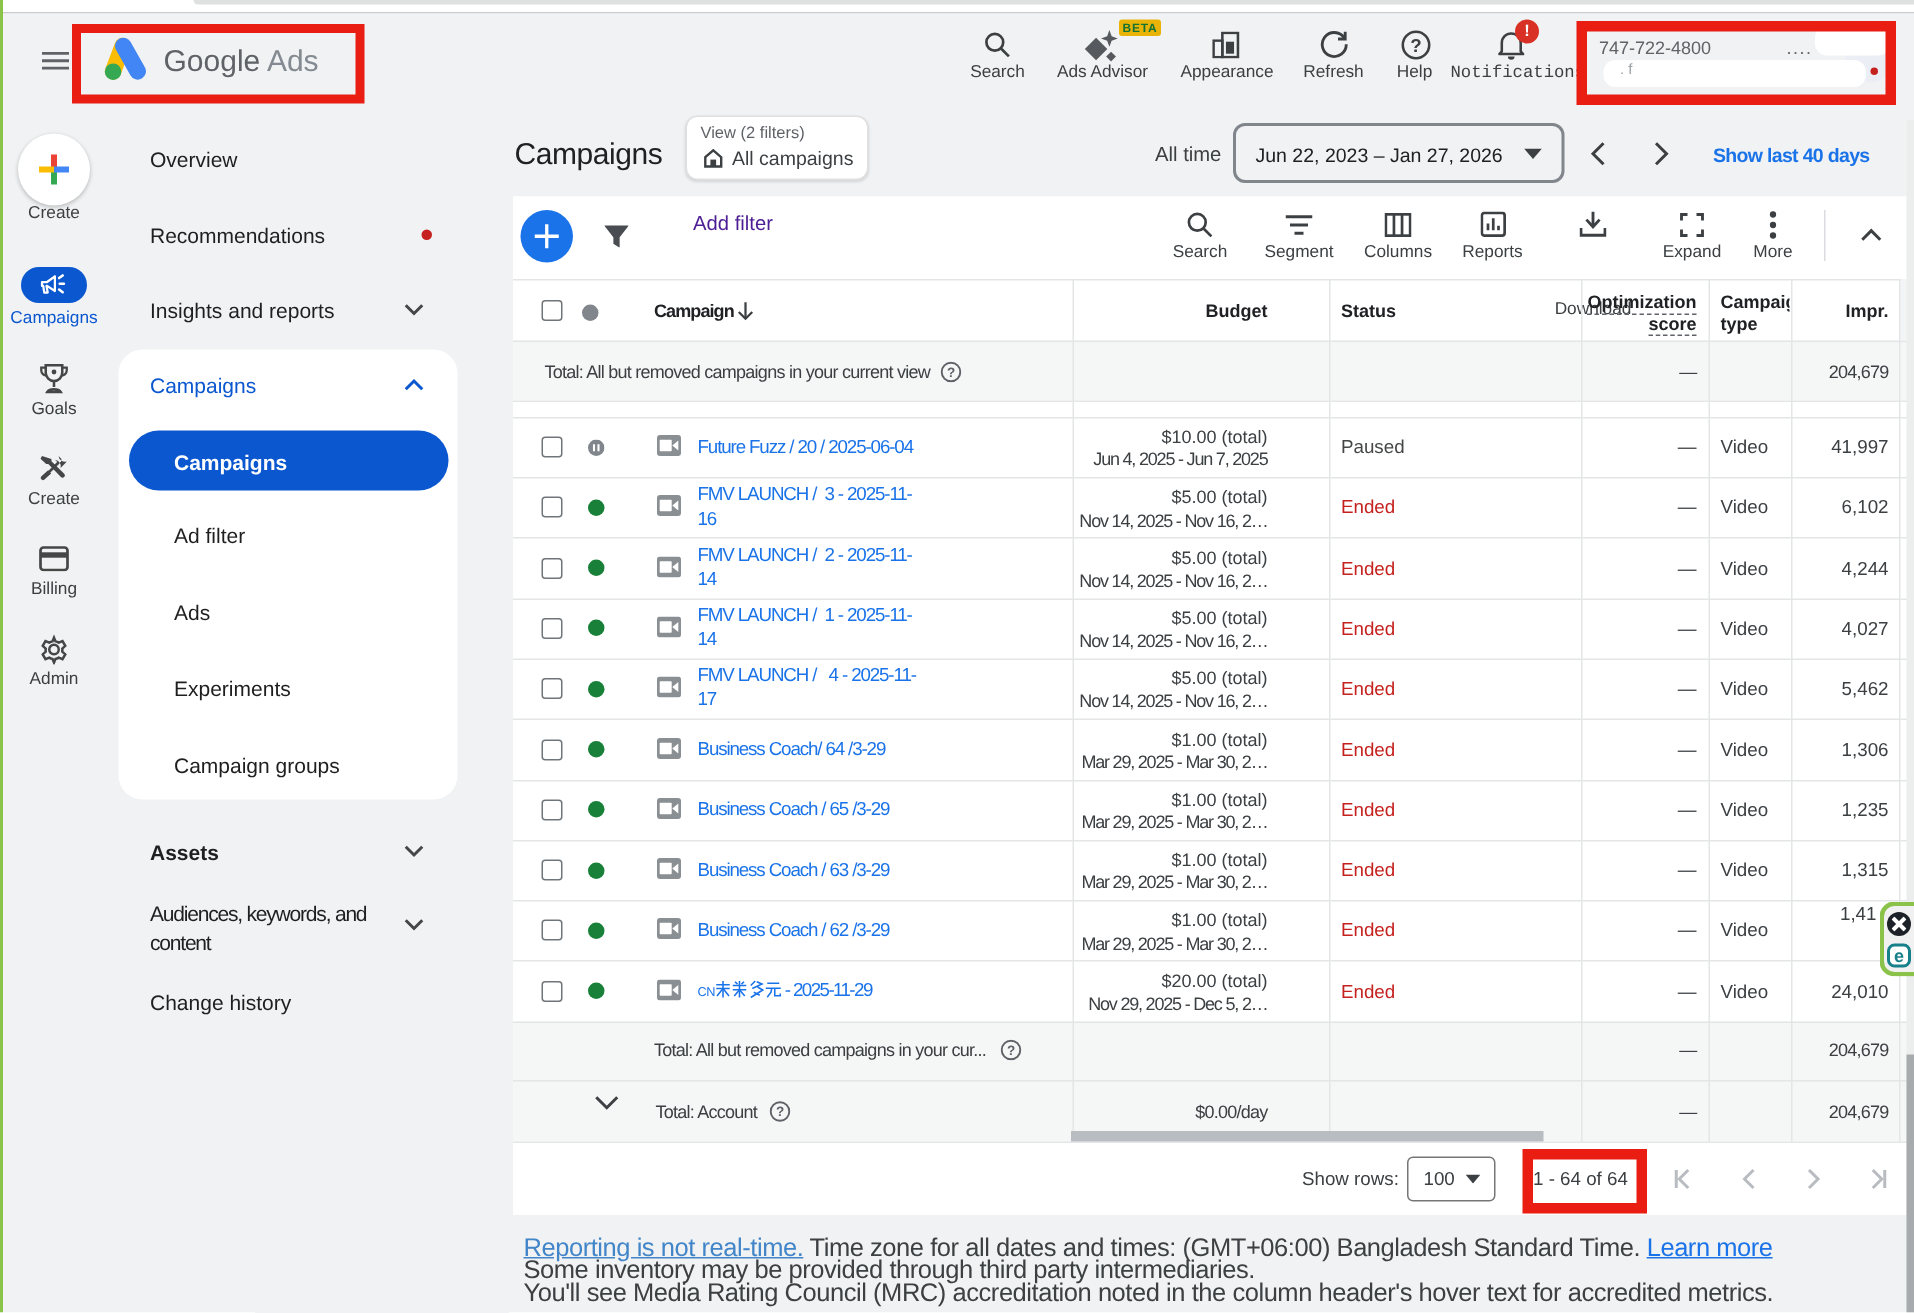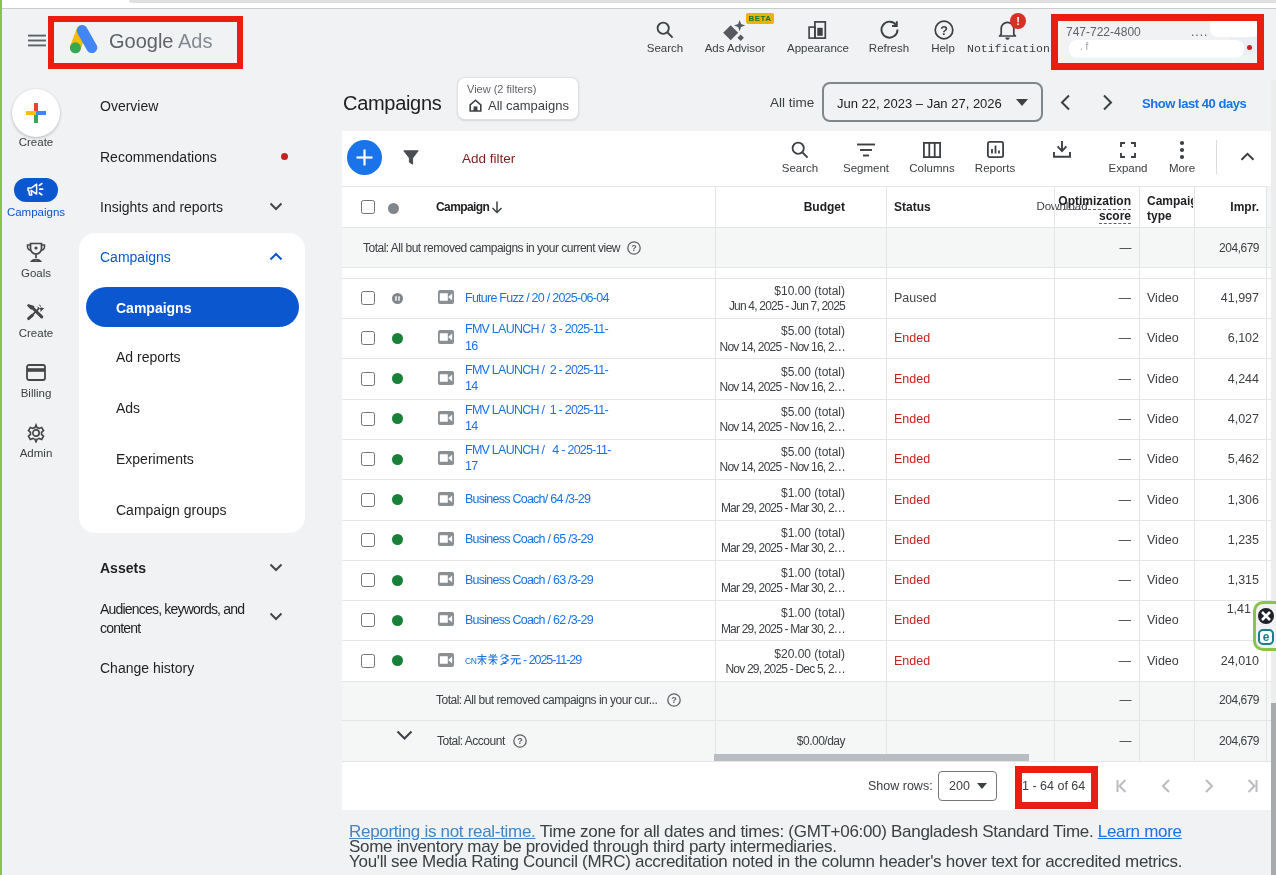--- a/index.html
+++ b/index.html
@@ -177,21 +177,21 @@
         <path d="M1.5 1.5 L7 7 L12.5 1.5" fill="none" stroke="#444746" stroke-width="2"></path>
       </svg>
 
     <div class="abs" style="left:79px;top:233px;width:226px;height:300px;background:#fff;border-radius:16px;"></div>
     <div class="abs" style="left:100px;top:249px;color:#0b57d0;">Campaigns</div>
     <svg class="abs" style="left:269px;top:252px;" width="14" height="9" viewBox="0 0 14 9">
         <path d="M1.5 7.5 L7 2 L12.5 7.5" fill="none" stroke="#0b57d0" stroke-width="2"></path>
       </svg>
     <div class="abs" style="left:86px;top:287px;width:213px;height:40px;border-radius:20px;background:#0b57d0;"></div>
     <div class="abs" style="left:116px;top:300px;color:#fff;font-weight:bold;">Campaigns</div>
-    <div class="abs" style="left:116px;top:349px;">Ad reports</div>
+    <div class="abs" style="left:116px;top:349px;">Ad filter</div>
     <div class="abs" style="left:116px;top:400px;">Ads</div>
     <div class="abs" style="left:116px;top:451px;">Experiments</div>
     <div class="abs" style="left:116px;top:502px;">Campaign groups</div>
 
     <div class="abs" style="left:100px;top:560px;font-weight:bold;">Assets</div>
     <svg class="abs" style="left:269px;top:563px;" width="14" height="9" viewBox="0 0 14 9">
         <path d="M1.5 1.5 L7 7 L12.5 1.5" fill="none" stroke="#444746" stroke-width="2"></path>
       </svg>
     <div class="abs" style="left:100px;top:600px;width:168px;line-height:18.5px;letter-spacing:-0.8px;">Audiences, keywords, and content</div>
     <svg class="abs" style="left:269px;top:612px;" width="14" height="9" viewBox="0 0 14 9">
@@ -230,21 +230,21 @@
     <div class="abs" style="left:347px;top:140px;width:35px;height:35px;border-radius:50%;background:#1a73e8;"></div>
     <svg class="abs" style="left:356px;top:149px;" width="17" height="17" viewBox="0 0 17 17">
         <g stroke="#fff" stroke-width="2.2">
           <line x1="8.5" y1="0.5" x2="8.5" y2="16.5"></line>
           <line x1="0.5" y1="8.5" x2="16.5" y2="8.5"></line>
         </g>
       </svg>
     <svg class="abs" style="left:403px;top:150px;" width="16" height="15" viewBox="0 0 16 15">
       <path d="M0.8 0.8 L15.2 0.8 L9.6 8 L9.6 14.2 L6.4 12.2 L6.4 8 Z" fill="#494c50" stroke="#494c50" stroke-width="1"></path>
     </svg>
-    <div class="abs" style="left:462px;top:151px;font-size:13.5px;color:#7f1d1d;">Add filter</div>
+    <div class="abs" style="left:462px;top:141px;font-size:13.5px;color:#4c1d95;">Add filter</div>
 
     <svg class="abs" style="left:791px;top:141px;" width="18" height="18" viewBox="0 0 18 18">
       <circle cx="7.2" cy="7.2" r="5.6" fill="none" stroke="#3c4043" stroke-width="1.8"></circle>
       <line x1="11.5" y1="11.5" x2="16.6" y2="16.6" stroke="#3c4043" stroke-width="1.8"></line>
     </svg>
     <div class="lbl abs" style="left:770px;top:162px;width:60px;">Search</div>
     <svg class="abs" style="left:857px;top:143px;" width="18" height="14" viewBox="0 0 18 14">
       <g stroke="#3c4043" stroke-width="1.9">
           <line x1="0" y1="1.5" x2="18" y2="1.5"></line>
           <line x1="3" y1="7" x2="15" y2="7"></line>
@@ -515,21 +515,21 @@
         <circle cx="5.5" cy="5.5" r="5.5" fill="#80868b"></circle>
         <line x1="4" y1="3.2" x2="4" y2="7.8" stroke="#fff" stroke-width="1.4"></line>
         <line x1="7" y1="3.2" x2="7" y2="7.8" stroke="#fff" stroke-width="1.4"></line>
       </g>
     </defs>
   </svg>
 
   <div id="footer">
     <div class="abs" style="left:868px;top:779px;font-size:12.5px;color:#3c4043;">Show rows:</div>
     <div class="abs" style="left:938px;top:771px;width:59px;height:30px;border:1px solid #747775;border-radius:4px;background:#fff;"></div>
-    <div class="abs" style="left:949px;top:779px;font-size:12.5px;color:#3c4043;">200</div>
+    <div class="abs" style="left:949px;top:779px;font-size:12.5px;color:#3c4043;">100</div>
     <svg class="abs" style="left:977px;top:783px;" width="10" height="6" viewBox="0 0 10 6">
         <path d="M0 0 L10 0 L5 6 Z" fill="#3c4043"></path>
       </svg>
     <div class="abs" style="left:1022px;top:779px;font-size:12.5px;color:#3c4043;">1 - 64 of 64</div>
     <div class="redbox" style="left:1015px;top:766px;width:83px;height:43px;border-width:7px;"></div>
     <svg class="abs pgi" style="left:1115px;top:778px;" width="15" height="16" viewBox="0 0 15 16">
         <g fill="none" stroke="#b8bcc1" stroke-width="2">
           <path d="M10.5 2 L4.5 8 L10.5 14"></path>
           <line x1="2.5" y1="2" x2="2.5" y2="14"></line>
         </g>

